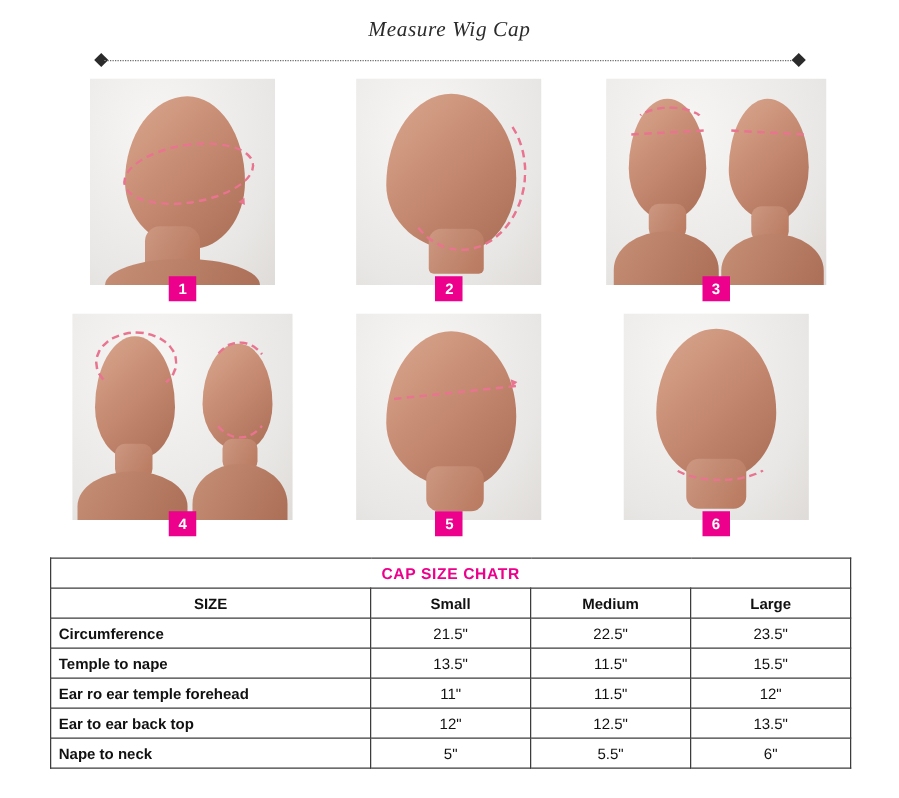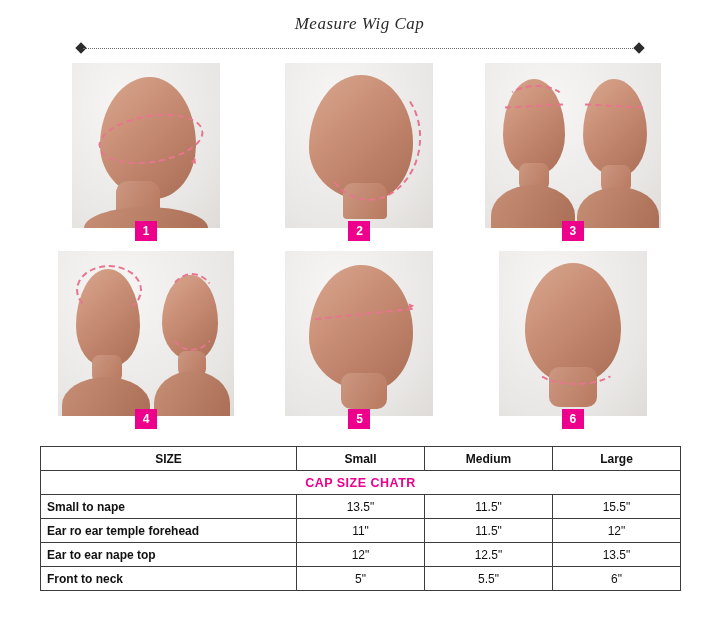--- a/index.html
+++ b/index.html
@@ -286,48 +286,54 @@
   <div class="table-wrap">
     <table class="cap">
       <colgroup>
         <col class="c1">
           <col class="c2">
           <col class="c3">
           <col class="c4">
       </colgroup>
       <tbody>
         <tr>
+          <td class="cap-title-cell" colspan="4">CAP SIZE CHATR</td>
+        </tr>
+        <tr>
           <td class="hdr">SIZE</td>
           <td class="hdr">Small</td>
           <td class="hdr">Medium</td>
           <td class="hdr">Large</td>
         </tr>
         <tr>
-          <td class="cap-title-cell" colspan="4">CAP SIZE CHATR</td>
-        </tr>
-        <tr>
-          <td class="row-label">Small to nape</td>
+          <td class="row-label">Circumference</td>
+          <td class="val">21.5"</td>
+          <td class="val">22.5"</td>
+          <td class="val">23.5"</td>
+        </tr>
+        <tr>
+          <td class="row-label">Temple to nape</td>
           <td class="val">13.5"</td>
           <td class="val">11.5"</td>
           <td class="val">15.5"</td>
         </tr>
         <tr>
           <td class="row-label">Ear ro ear temple forehead</td>
           <td class="val">11"</td>
           <td class="val">11.5"</td>
           <td class="val">12"</td>
         </tr>
         <tr>
-          <td class="row-label">Ear to ear nape top</td>
+          <td class="row-label">Ear to ear back top</td>
           <td class="val">12"</td>
           <td class="val">12.5"</td>
           <td class="val">13.5"</td>
         </tr>
         <tr>
-          <td class="row-label">Front to neck</td>
+          <td class="row-label">Nape to neck</td>
           <td class="val">5"</td>
           <td class="val">5.5"</td>
           <td class="val">6"</td>
         </tr>
       </tbody>
     </table>
   </div>
 
 </div>
 

